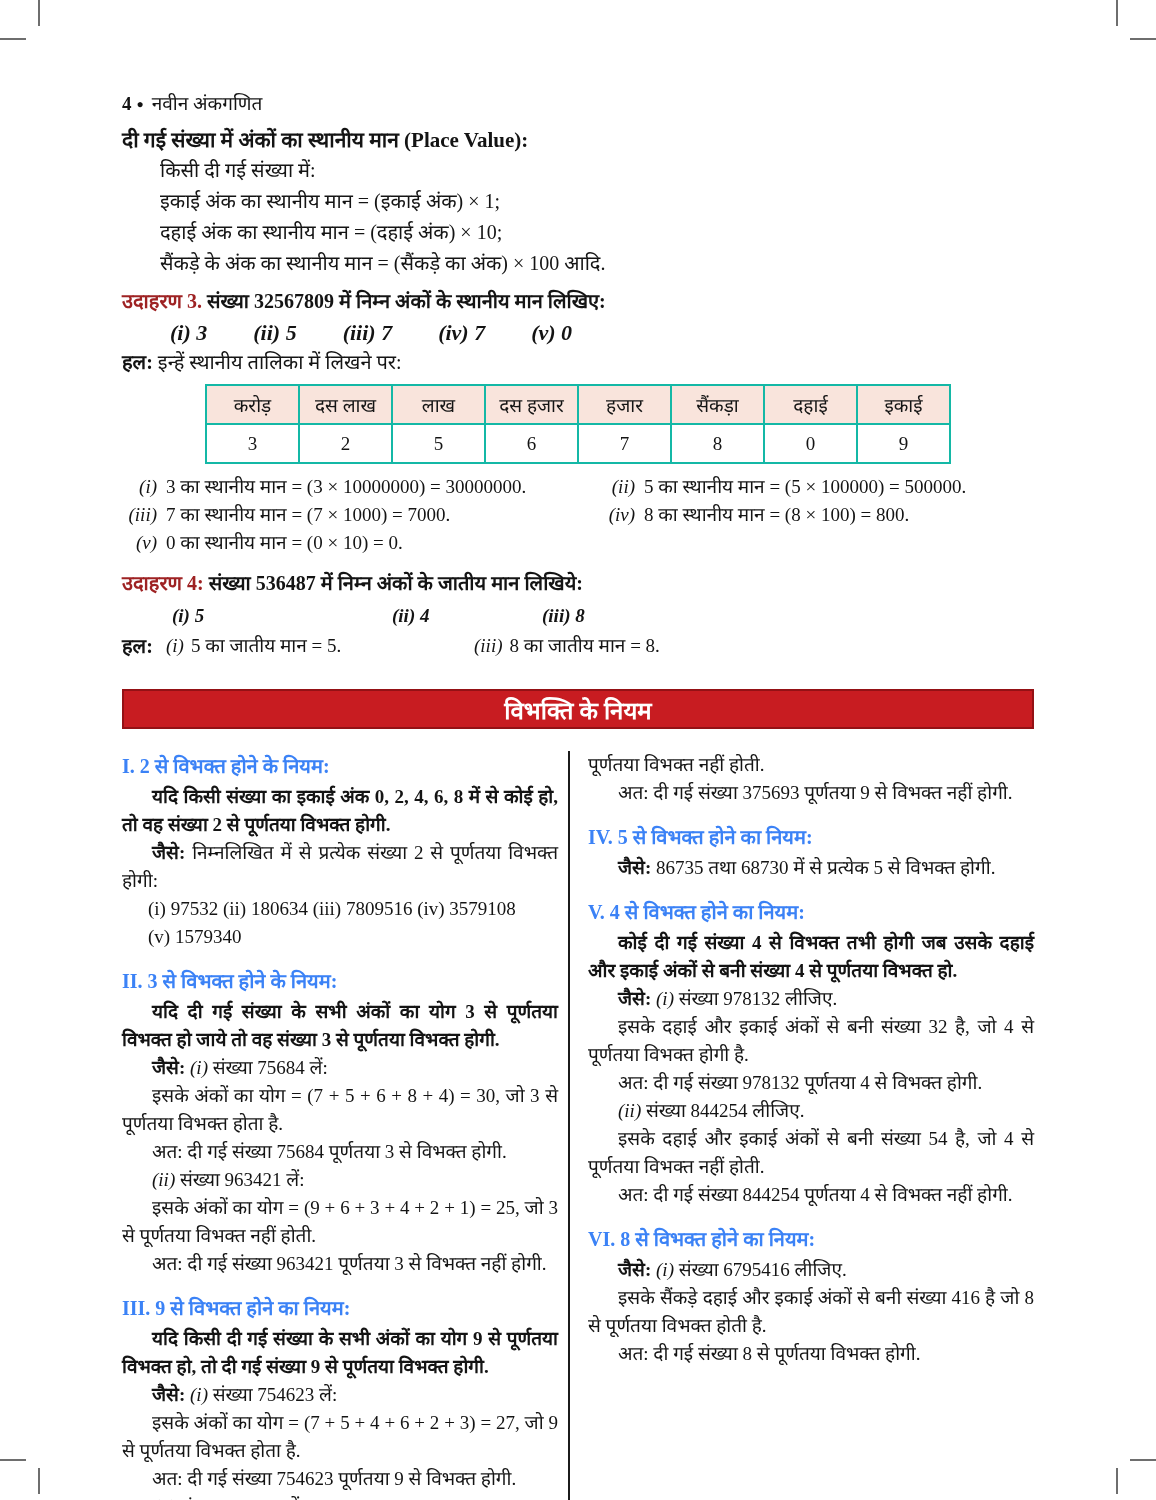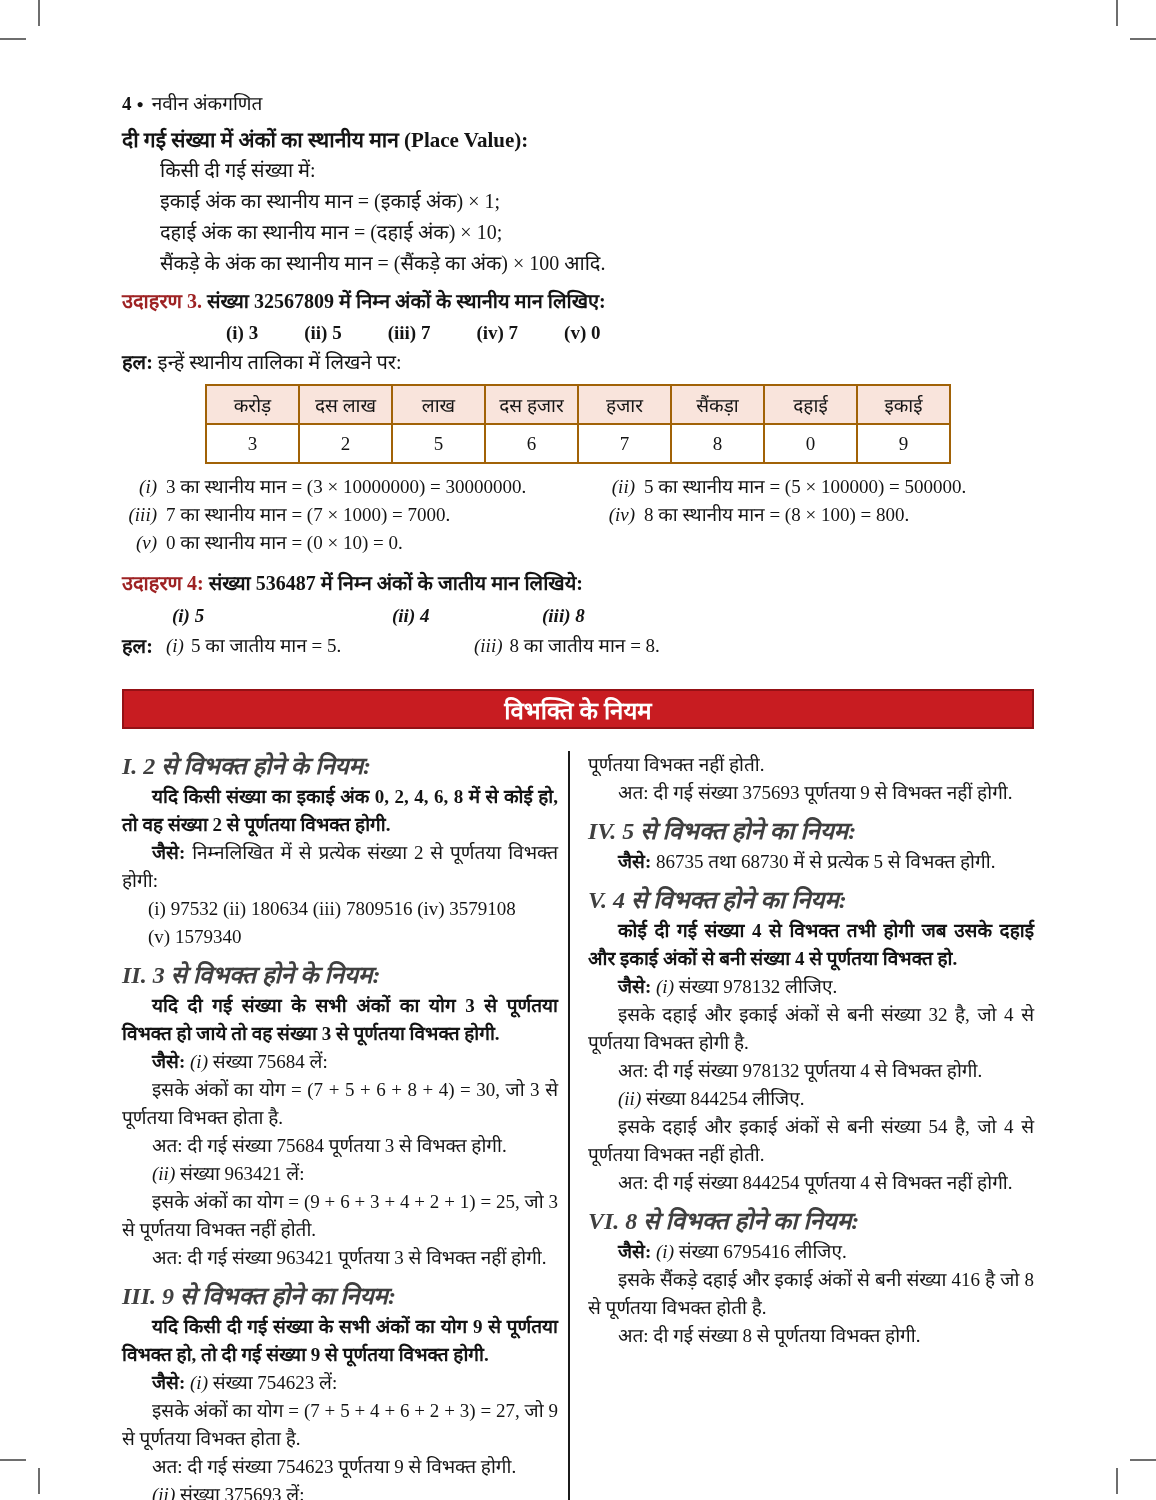--- a/index.html
+++ b/index.html
@@ -16,26 +16,26 @@
   .bullet { font-size:12px; vertical-align:2px; padding:0 8px 0 5px; }
 
   .pv-head { font-size:21px; font-weight:bold; line-height:30px; }
   .pv-line { margin-left:38px; font-size:20px; line-height:31px; }
 
   .red { color:#9e2223; }
   .b { font-weight:bold; }
   .i { font-style:italic; }
 
   .ex-line { font-size:20px; line-height:33px; margin-top:6px; font-weight:bold; }
-  .ex3-items { display:flex; gap:46px; margin-left:104px; font-size:19px;
-               font-weight:bold; line-height:29px; }
+  .ex3-items { display:flex; gap:46px; margin-left:48px; font-size:22px;
+               font-weight:bold; font-style:italic; line-height:29px; }
   .sol-line { font-size:20px; line-height:30px; }
 
   .pv-table { border-collapse:collapse; table-layout:fixed; width:746px; margin:7px 0 9px 83px; }
-  .pv-table td { border:2px solid #a16207; text-align:center; font-size:19px; height:39px; }
+  .pv-table td { border:2px solid #14b8a6; text-align:center; font-size:19px; height:39px; }
   .pv-table .hrow td { background:#f9e4dc; }
 
   .res-grid { font-size:19px; line-height:28px; margin-top:2px; }
   .res-row { display:flex; }
   .res-left { width:478px; flex:none; }
   .res-item { display:flex; }
   .res-item .no { width:44px; text-align:right; font-style:italic; padding-right:9px; flex:none; }
 
   .ex4-items { display:flex; font-size:19px; font-weight:bold; font-style:italic;
                line-height:30px; margin-top:1px; }
@@ -48,23 +48,23 @@
 
   .banner { margin-top:28px; height:40px; background:#c81c21; border:2px solid #941115;
             display:flex; align-items:center; justify-content:center; }
   .banner-title { color:#ffffff; font-weight:bold; font-size:24px; }
 
   .cols { display:flex; margin-top:22px; align-items:stretch; }
   .colL { width:446px; flex:none; padding-right:10px; }
   .divider { width:2px; background:#1b1b1b; flex:none; }
   .colR { flex:1; padding-left:18px; }
 
-  .sec { margin-top:9px; }
+  .sec { margin-top:15px; }
   .sec.first { margin-top:0; }
-  .sec-h { color:#404040; font-weight:bold; font-size:24px; line-height:30px; margin-bottom:2px;font-style:italic; }
+  .sec-h { color:#3b82f6; font-weight:bold; font-size:20px; line-height:30px; margin-bottom:2px; }
   .cl { font-size:19px; line-height:28px; text-align:justify; }
   .cl.ind { text-indent:30px; }
   .cl.bold { font-weight:bold; }
 </style>
 </head>
 <body>
 
 <div>
   <div class="crop" style="left:38px;top:0;width:2px;height:26px;"></div>
   <div class="crop" style="left:0;top:38px;width:26px;height:2px;"></div>

